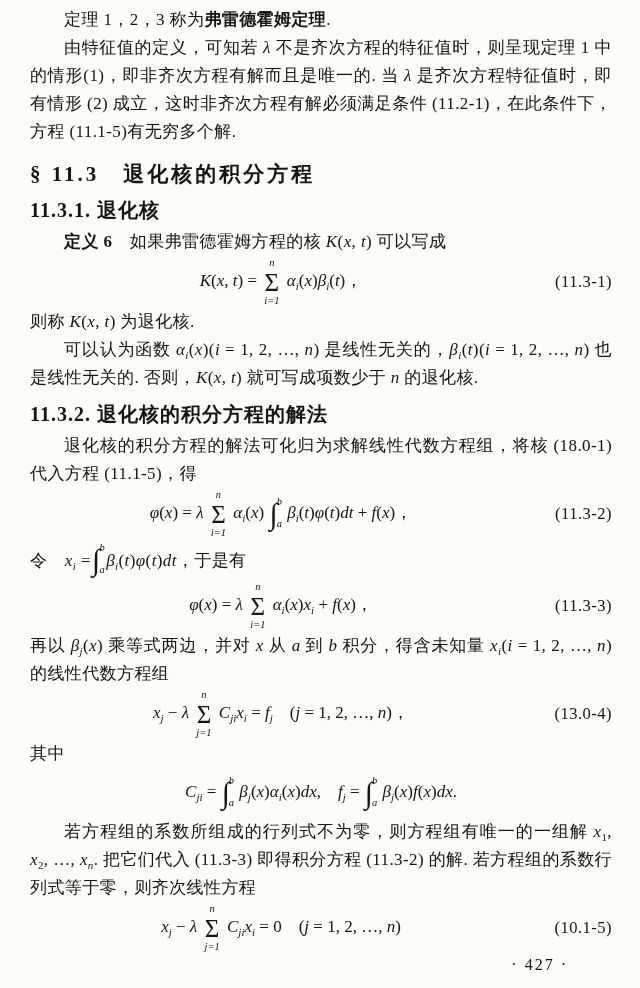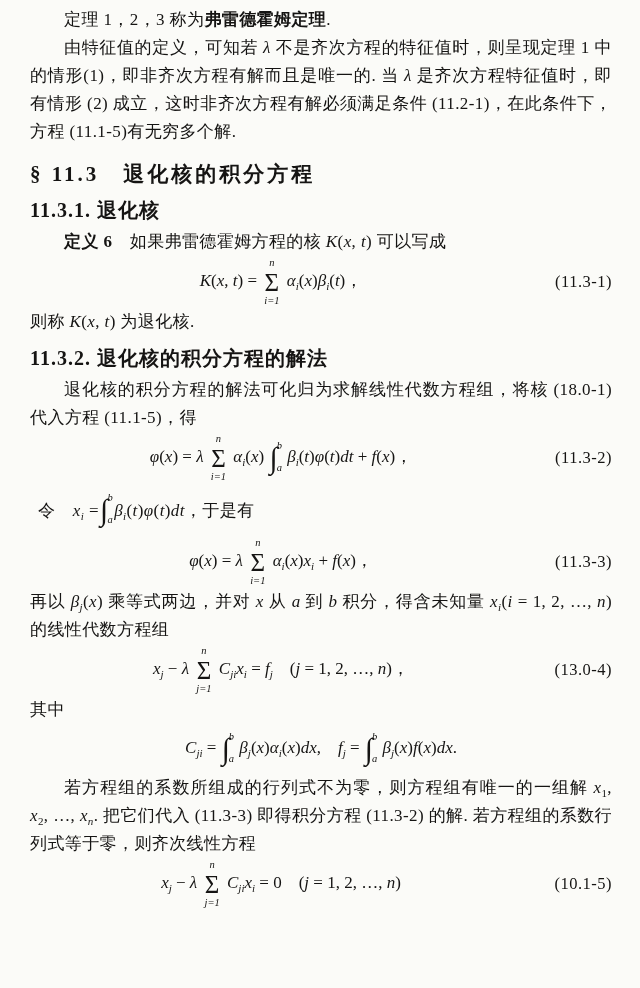--- a/index.html
+++ b/index.html
@@ -20,21 +20,21 @@
   .eq { display:flex; align-items:center; min-height:46px; margin:2px 0; }
   .eq-mid { flex:1; text-align:center; font-size:17px; }
   .eq-no { width:80px; text-align:right; font-size:16.5px; letter-spacing:0.5px; }
   .sum { display:inline-flex; flex-direction:column; align-items:center; vertical-align:middle; line-height:1; margin:0 3px; }
   .sum-lim { font-size:10.5px; font-style:italic; line-height:1; letter-spacing:0; }
   .sigma { font-size:25px; line-height:1; padding:1px 0; font-style:normal; }
   .intg { display:inline-flex; align-items:center; vertical-align:middle; margin:0 1px; }
   .int-sign { font-size:30px; line-height:1; font-style:normal; }
   .int-lims { display:flex; flex-direction:column; justify-content:space-between; height:32px;
               font-size:10.5px; font-style:italic; line-height:1; margin-left:-1px; transform:translateY(-1px); }
-  .let-line { display:flex; align-items:center; min-height:40px; font-size:17px; letter-spacing:0.4px; margin:8px; }
+  .let-line { display:flex; align-items:center; min-height:40px; font-size:17px; letter-spacing:0.4px; margin:0; }
   .footer { margin-top:4px; text-align:right; padding-right:44px; font-size:16px; letter-spacing:2px; }
 </style>
 </head>
 <body>
 
 <div class="page">
 
   <p class="para indent"><span class="m">定理 1，2，3 称为</span><span class="bold">弗雷德霍姆定理</span><span>.</span></p>
 
   <p class="para indent m">由特征值的定义，可知若 <i>λ</i> 不是齐次方程的特征值时，则呈现定理 1 中的情形(1)，即非齐次方程有解而且是唯一的. 当 <i>λ</i> 是齐次方程特征值时，即有情形 (2) 成立，这时非齐次方程有解必须满足条件 (11.2-1)，在此条件下，方程 (11.1-5)有无穷多个解.</p>
@@ -49,20 +49,21 @@
     <span class="eq-mid m"><span><i>K</i>(<i>x</i>, <i>t</i>) = </span><span class="sum">
           <span class="sum-lim">n</span>
           <span class="sigma">Σ</span>
           <span class="sum-lim">i=1</span>
         </span><span> <i>α</i><sub><i>i</i></sub>(<i>x</i>)<i>β</i><sub><i>i</i></sub>(<i>t</i>)，</span></span>
     <span class="eq-no">(11.3-1)</span>
   </div>
 
   <p class="para m">则称 <i>K</i>(<i>x</i>, <i>t</i>) 为退化核.</p>
 
+  <p class="para indent m">可以认为函数 <i>α</i><sub><i>i</i></sub>(<i>x</i>)(<i>i</i> = 1, 2, …, <i>n</i>) 是线性无关的，<i>β</i><sub><i>i</i></sub>(<i>t</i>)(<i>i</i> = 1, 2, …, <i>n</i>) 也是线性无关的. 否则，<i>K</i>(<i>x</i>, <i>t</i>) 就可写成项数少于 <i>n</i> 的退化核.</p>
 
   <h3 class="sub-title">11.3.2. 退化核的积分方程的解法</h3>
 
   <p class="para indent m">退化核的积分方程的解法可化归为求解线性代数方程组，将核 (18.0-1) 代入方程 (11.1-5)，得</p>
 
   <div class="eq">
     <span class="eq-mid m"><span><i>φ</i>(<i>x</i>) = <i>λ</i> </span><span class="sum">
           <span class="sum-lim">n</span>
           <span class="sigma">Σ</span>
           <span class="sum-lim">i=1</span>
@@ -130,14 +131,15 @@
 
   <div class="eq">
     <span class="eq-mid m"><span><i>x</i><sub><i>j</i></sub> − <i>λ</i> </span><span class="sum">
           <span class="sum-lim">n</span>
           <span class="sigma">Σ</span>
           <span class="sum-lim">j=1</span>
         </span><span> <i>C</i><sub><i>ji</i></sub><i>x</i><sub><i>i</i></sub> = 0　(<i>j</i> = 1, 2, …, <i>n</i>)</span></span>
     <span class="eq-no">(10.1-5)</span>
   </div>
 
+  <div class="footer">· 427 ·</div>
 
 </div>
 
 </body></html>

